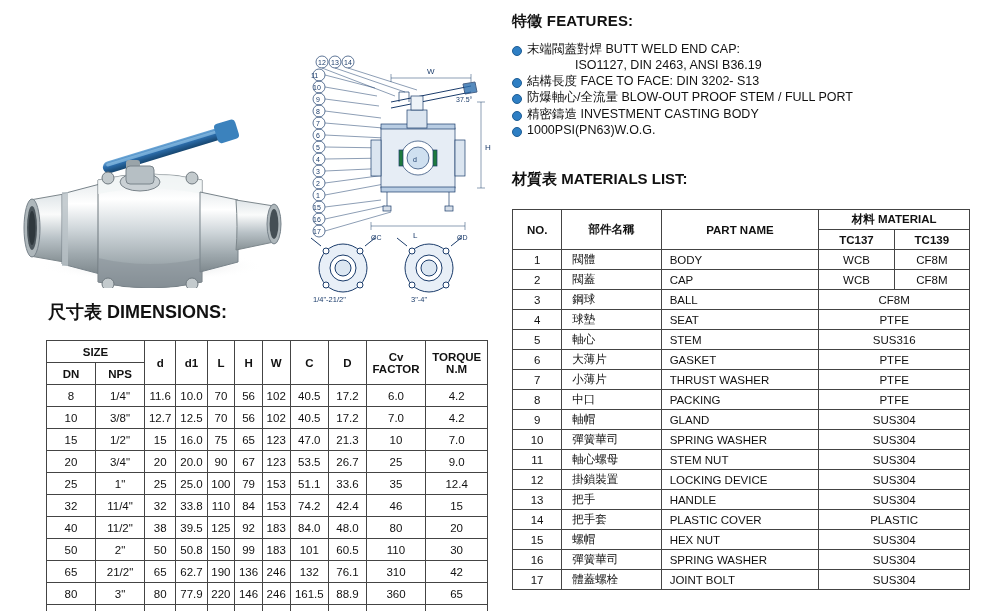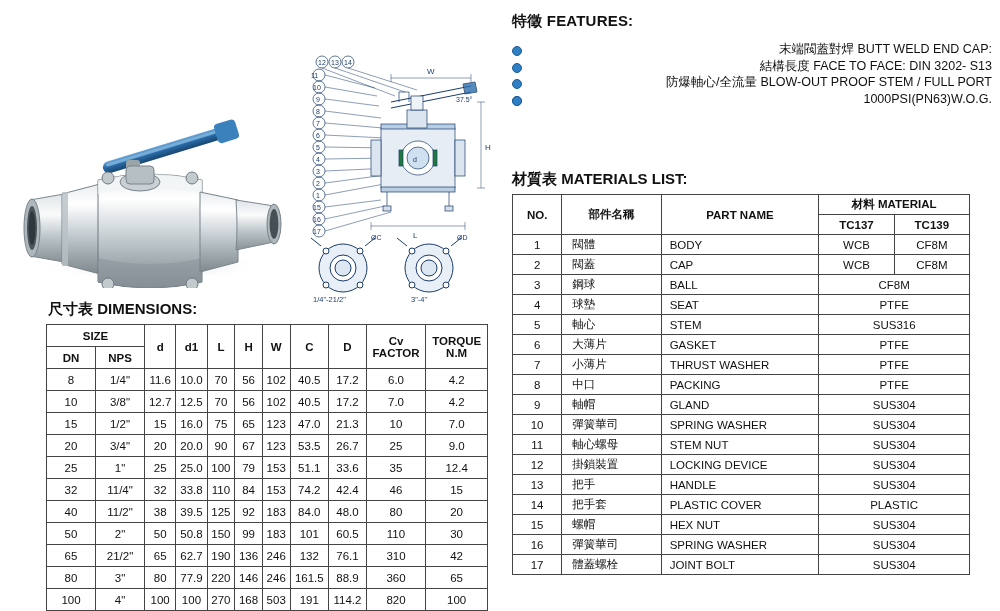--- a/index.html
+++ b/index.html
@@ -22,48 +22,48 @@
   
   .drawing{position:absolute;left:295px;top:40px;width:200px;height:260px;}
 
   
   .features{position:absolute;left:512px;top:12px;width:480px;}
   .features h2{
     font-size:15px;margin:0 0 11px 0;font-weight:bold;letter-spacing:.2px;
   }
   .feat-list{list-style:none;margin:0;padding:0;}
   .feat-list li{
-    font-size:12.5px;line-height:15.6px;margin:0 0 1px 0;padding-left:15px;position:relative;text-align:right;
+    font-size:12.5px;line-height:15.6px;margin:0 0 1px 0;padding-left:15px;position:relative;
   }
   .bullet{
     position:absolute;left:0;top:4px;width:8px;height:8px;border-radius:50%;
     background:#2e7fc4;border:1px solid #1e5d94;
   }
   .feat-sub{display:block;padding-left:48px;font-size:12.5px;line-height:15px;}
 
   
   .materials{position:absolute;left:512px;top:170px;width:458px;}
-  .materials h2{font-size:15px;margin:0 0 5px 0;font-weight:bold;}
+  .materials h2{font-size:15px;margin:0 0 20px 0;font-weight:bold;}
   table{border-collapse:collapse;}
   .mat-table{width:458px;font-size:11.5px;}
   .mat-table th,.mat-table td{
     border:1px solid #444;padding:1px 3px;text-align:center;height:17px;
     background:#ffffff;
   }
   .mat-table th{font-weight:bold;}
   .mat-table td.part-cn{text-align:left;padding-left:10px;white-space:nowrap;}
   .mat-table td.part-en{text-align:left;padding-left:8px;white-space:nowrap;}
   .mat-table td.no{width:42px;}
   .col-cn{width:92px;}
   .col-en{width:150px;}
   .col-m{width:68px;}
 
   
   .dims{position:absolute;left:46px;top:300px;width:444px;}
-  .dims h2{font-size:15px;margin:0 0 5px 2px;font-weight:bold;}
+  .dims h2{font-size:18px;margin:0 0 16px 2px;font-weight:bold;}
   .dim-table{width:442px;font-size:11.5px;}
   .dim-table th,.dim-table td{
     border:1px solid #444;padding:1px 2px;text-align:center;height:19px;
   }
   .dim-table th{font-weight:bold;}
   .dim-table td{font-weight:normal;}
   .sz{width:44px;}
   .hdr-size{height:16px;}
 </style>
 </head>
@@ -282,31 +282,33 @@
       </g>
     </svg>
   </div>
 
   <div class="features">
     <h2>特徵  FEATURES:</h2>
     <ul class="feat-list">
       <li>
         <span class="bullet"></span>
         <span>末端閥蓋對焊  BUTT WELD END CAP:</span>
+        <span class="feat-sub">ISO1127, DIN 2463, ANSI B36.19</span>
       </li>
       <li>
         <span class="bullet"></span>
         <span>結構長度  FACE TO FACE: DIN 3202- S13</span>
       </li>
       <li>
         <span class="bullet"></span>
         <span>防爆軸心/全流量  BLOW-OUT PROOF STEM / FULL PORT</span>
       </li>
       <li>
         <span class="bullet"></span>
+        <span>精密鑄造  INVESTMENT CASTING BODY</span>
       </li>
       <li>
         <span class="bullet"></span>
         <span>1000PSI(PN63)W.O.G.</span>
       </li>
     </ul>
   </div>
 
   <div class="materials">
     <h2>材質表  MATERIALS LIST:</h2>

